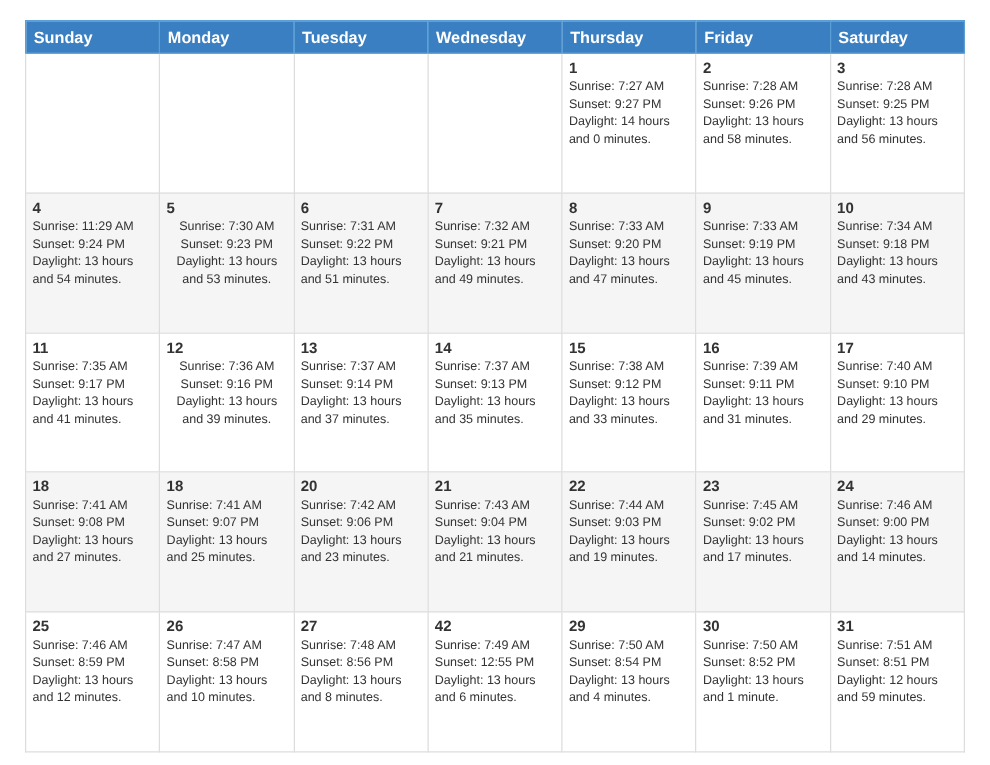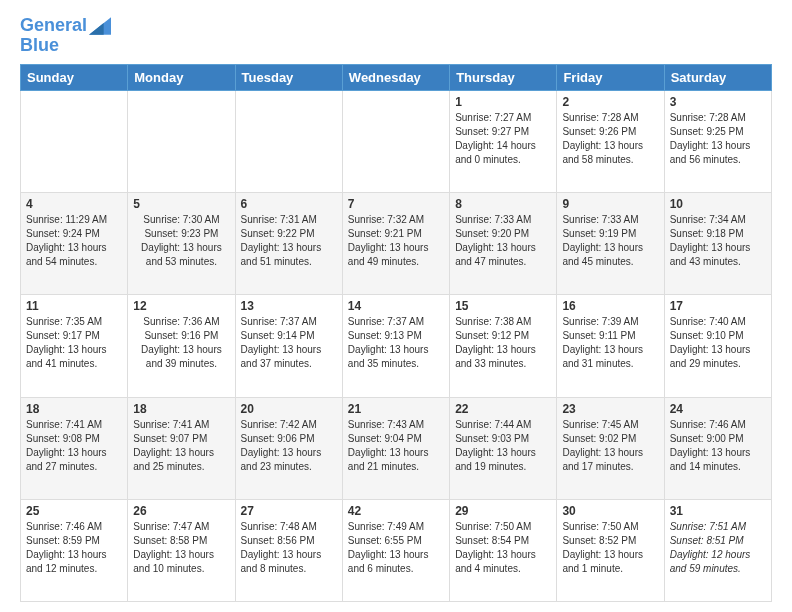--- a/index.html
+++ b/index.html
@@ -95,38 +95,20 @@
       color: #333;
     }
     .empty {
       background: #fff !important;
     }
   </style>
 </head>
 <body>
 
 <div class="page">
-  <div class="header">
-    <div class="logo">
-      <div>
-        <div style="display:flex; align-items:center;">
-          <span class="logo-text"><span>General</span></span>
-          <svg class="logo-icon" viewBox="0 0 30 24" xmlns="http://www.w3.org/2000/svg">
-            <polygon points="0,24 30,0 30,24" fill="#4a90d9"></polygon>
-            <polygon points="0,24 20,8 20,24" fill="#2a6faa"></polygon>
-          </svg>
-        </div>
-        <div style="font-size:18px; font-weight:bold; color:#4a90d9; line-height:1;">Blue</div>
-      </div>
-    </div>
-    <div class="title-block">
-      <div class="month-title"></div>
-      <div class="location"></div>
-    </div>
-  </div>
 
   <table class="calendar">
     <thead>
       <tr id="weekday-header">
           <th>Sunday</th>
           <th>Monday</th>
           <th>Tuesday</th>
           <th>Wednesday</th>
           <th>Thursday</th>
           <th>Friday</th>
@@ -332,41 +314,41 @@
           <td>
             <span class="day-number">27</span>
             <div class="day-info" style="white-space: pre-line;">Sunrise: 7:48 AM
 Sunset: 8:56 PM
 Daylight: 13 hours
 and 8 minutes.</div>
           </td>
           <td>
             <span class="day-number">42</span>
             <div class="day-info" style="white-space: pre-line;">Sunrise: 7:49 AM
-Sunset: 6:55 PM
+Sunset: 12:55 PM
 Daylight: 13 hours
 and 6 minutes.</div>
           </td>
           <td>
             <span class="day-number">29</span>
             <div class="day-info" style="white-space: pre-line;">Sunrise: 7:50 AM
 Sunset: 8:54 PM
 Daylight: 13 hours
 and 4 minutes.</div>
           </td>
           <td>
             <span class="day-number">30</span>
             <div class="day-info" style="white-space: pre-line;">Sunrise: 7:50 AM
 Sunset: 8:52 PM
 Daylight: 13 hours
 and 1 minute.</div>
           </td>
           <td>
             <span class="day-number">31</span>
-            <div class="day-info" style="white-space: pre-line; font-style: italic;">Sunrise: 7:51 AM
+            <div class="day-info" style="white-space: pre-line;">Sunrise: 7:51 AM
 Sunset: 8:51 PM
 Daylight: 12 hours
 and 59 minutes.</div>
           </td>
         </tr>
       </tbody>
   </table>
 </div>
 
 </body></html>

